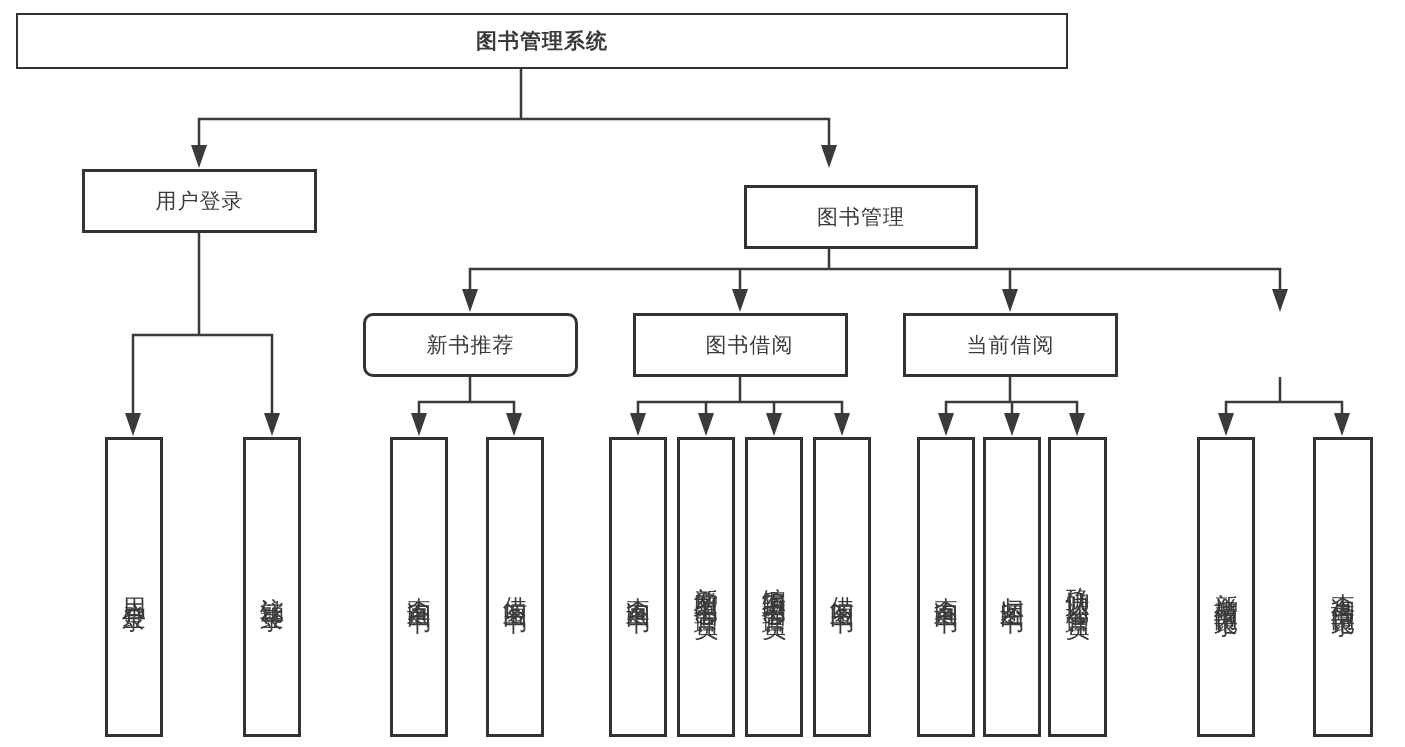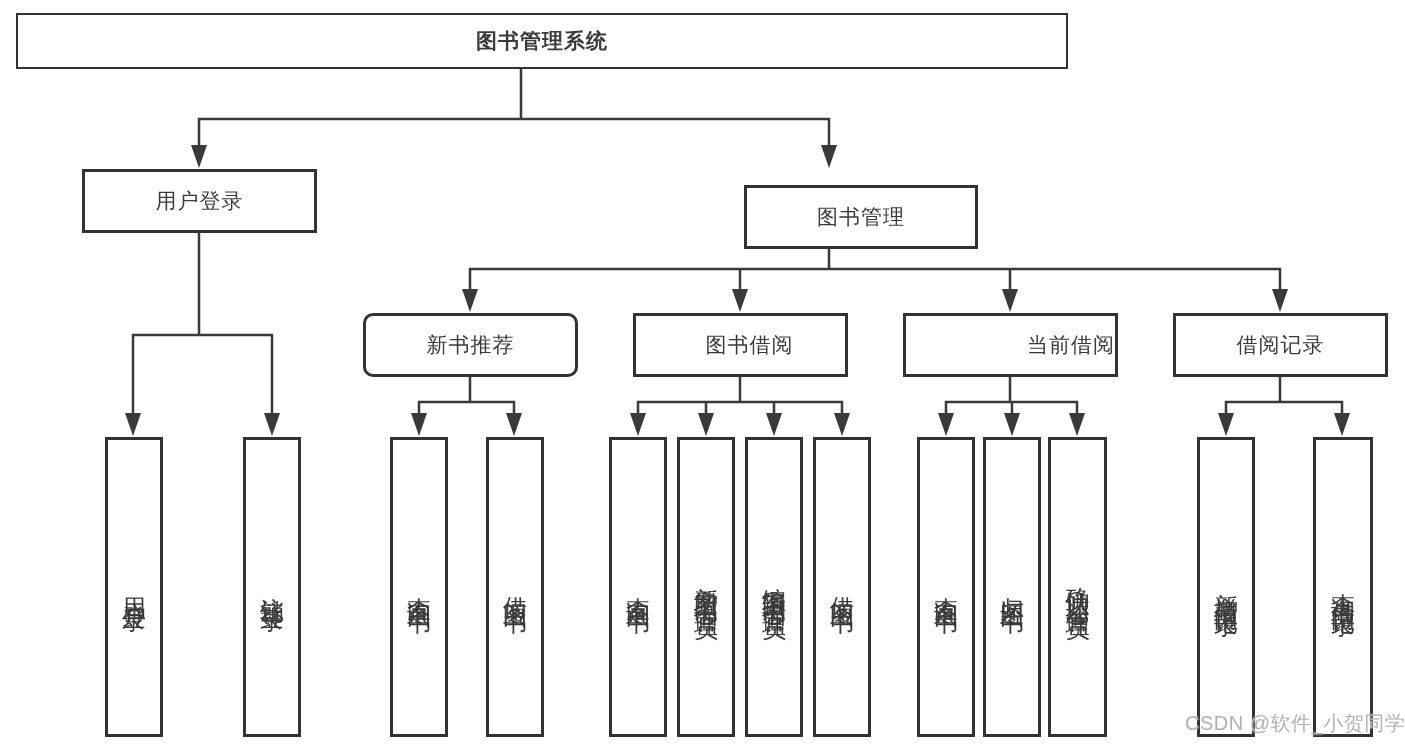--- a/index.html
+++ b/index.html
@@ -109,25 +109,22 @@
   <div class="box" style="left:744px; top:169px; width:234px; height:64px;margin-top:16px;">
     <span class="hlabel">图书管理</span>
   </div>
 
   <div class="box" style="left:363px; top:313px; width:215px; height:64px;border-radius:10px;">
     <span class="hlabel">新书推荐</span>
   </div>
   <div class="box" style="left:633px; top:313px; width:215px; height:64px;padding-left:18px;">
     <span class="hlabel">图书借阅</span>
   </div>
-  <div class="box" style="left:903px; top:313px; width:215px; height:64px;justify-content:flex-end;">
+  <div class="box" style="left:903px; top:313px; width:215px; height:64px;">
     <span class="hlabel">当前借阅</span>
-  </div>
-  <div class="box" style="left:1173px; top:313px; width:215px; height:64px;">
-    <span class="hlabel">借阅记录</span>
   </div>
 
   <div class="box leaf" style="left:105px; top:437px; width:58px; height:300px;">
     <span class="vlabel">用户登录</span>
   </div>
   <div class="box leaf" style="left:243px; top:437px; width:58px; height:300px;">
     <span class="vlabel">注销登录</span>
   </div>
 
   <div class="box leaf" style="left:390px; top:437px; width:58px; height:300px;">
@@ -160,15 +157,14 @@
     <span class="vlabel">确认归还（管理员）</span>
   </div>
 
   <div class="box leaf" style="left:1197px; top:437px; width:58px; height:300px;">
     <span class="vlabel">新增借阅记录</span>
   </div>
   <div class="box leaf" style="left:1313px; top:437px; width:60px; height:300px;">
     <span class="vlabel">查询借阅记录</span>
   </div>
 
-  <div class="watermark">CSDN @软件_小贺同学</div>
 
 </div>
 
 </body></html>

